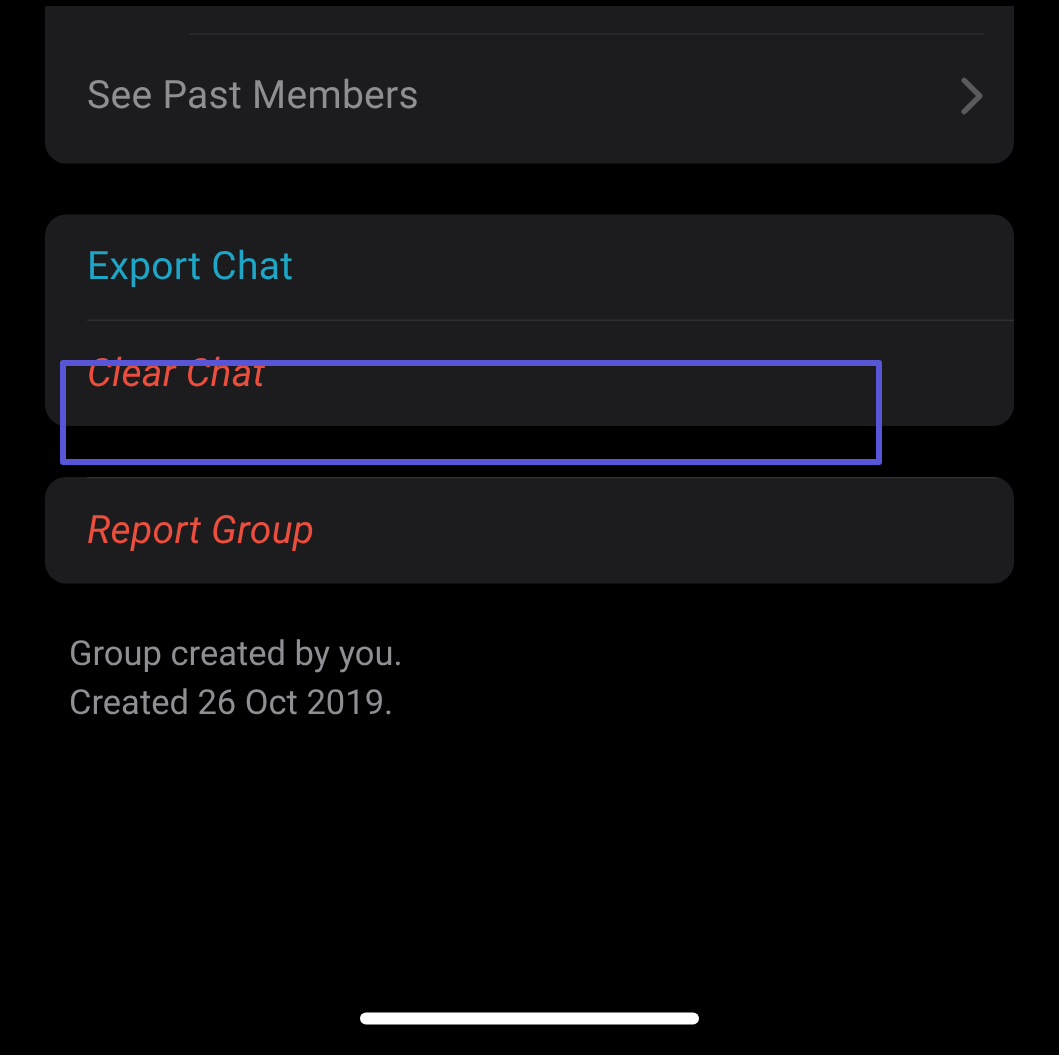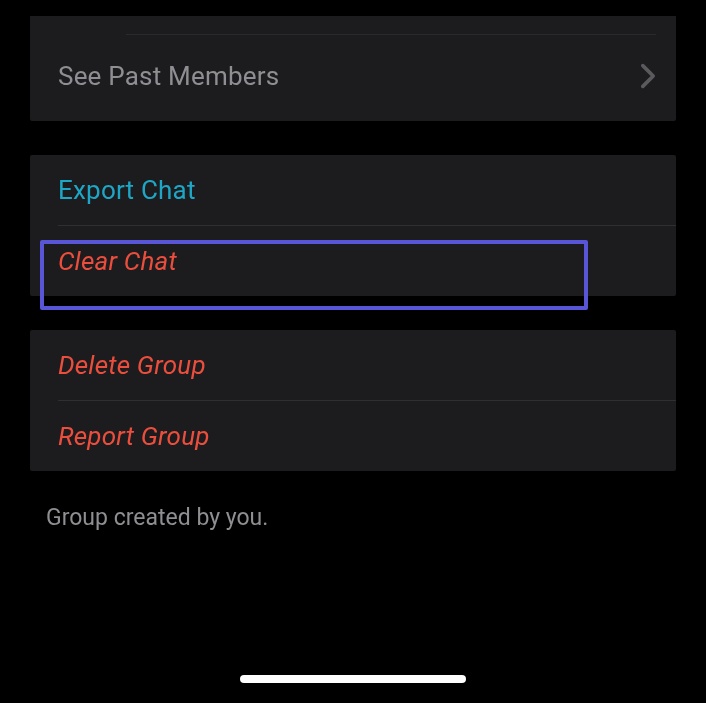--- a/index.html
+++ b/index.html
@@ -13,28 +13,28 @@
       width: 706px;
       height: 703px;
       overflow: hidden;
       position: relative;
     }
     .container {
       padding: 0 30px;
     }
     .section {
       background: #1c1c1e;
-      border-radius: 2px;
+      border-radius: 14px;
       overflow: hidden;
       margin-bottom: 34px;
     }
     .section.first {
       border-top-left-radius: 0;
       border-top-right-radius: 0;
-      margin-top: 16px;
+      margin-top: 4px;
     }
     .row {
       display: flex;
       align-items: center;
       justify-content: space-between;
       padding: 20px 20px 20px 28px;
       min-height: 62px;
     }
     .row-label {
       font-size: 26px;
@@ -117,30 +117,28 @@
     <div class="row">
       <span class="row-label cyan-text">Export Chat</span>
     </div>
     <div class="divider-inset"></div>
     <div class="row">
       <span class="row-label red-text">Clear Chat</span>
     </div>
   </div>
 
   <div class="section">
-    <div class="row">
-      <span class="row-label red-text">Delete Group</span>
-    </div>
     <div class="divider-inset"></div>
     <div class="row">
       <span class="row-label red-text">Report Group</span>
     </div>
   </div>
 
   <div class="footer-text">
     <div>Group created by you.</div>
+    <div>Created 26 Oct 2019.</div>
   </div>
 
 </div>
 
 <div class="highlight-box" style="left:40px; top:240px; width:548px; height:70px;"></div>
 
 <div class="home-indicator"></div>
 
 </body></html>

